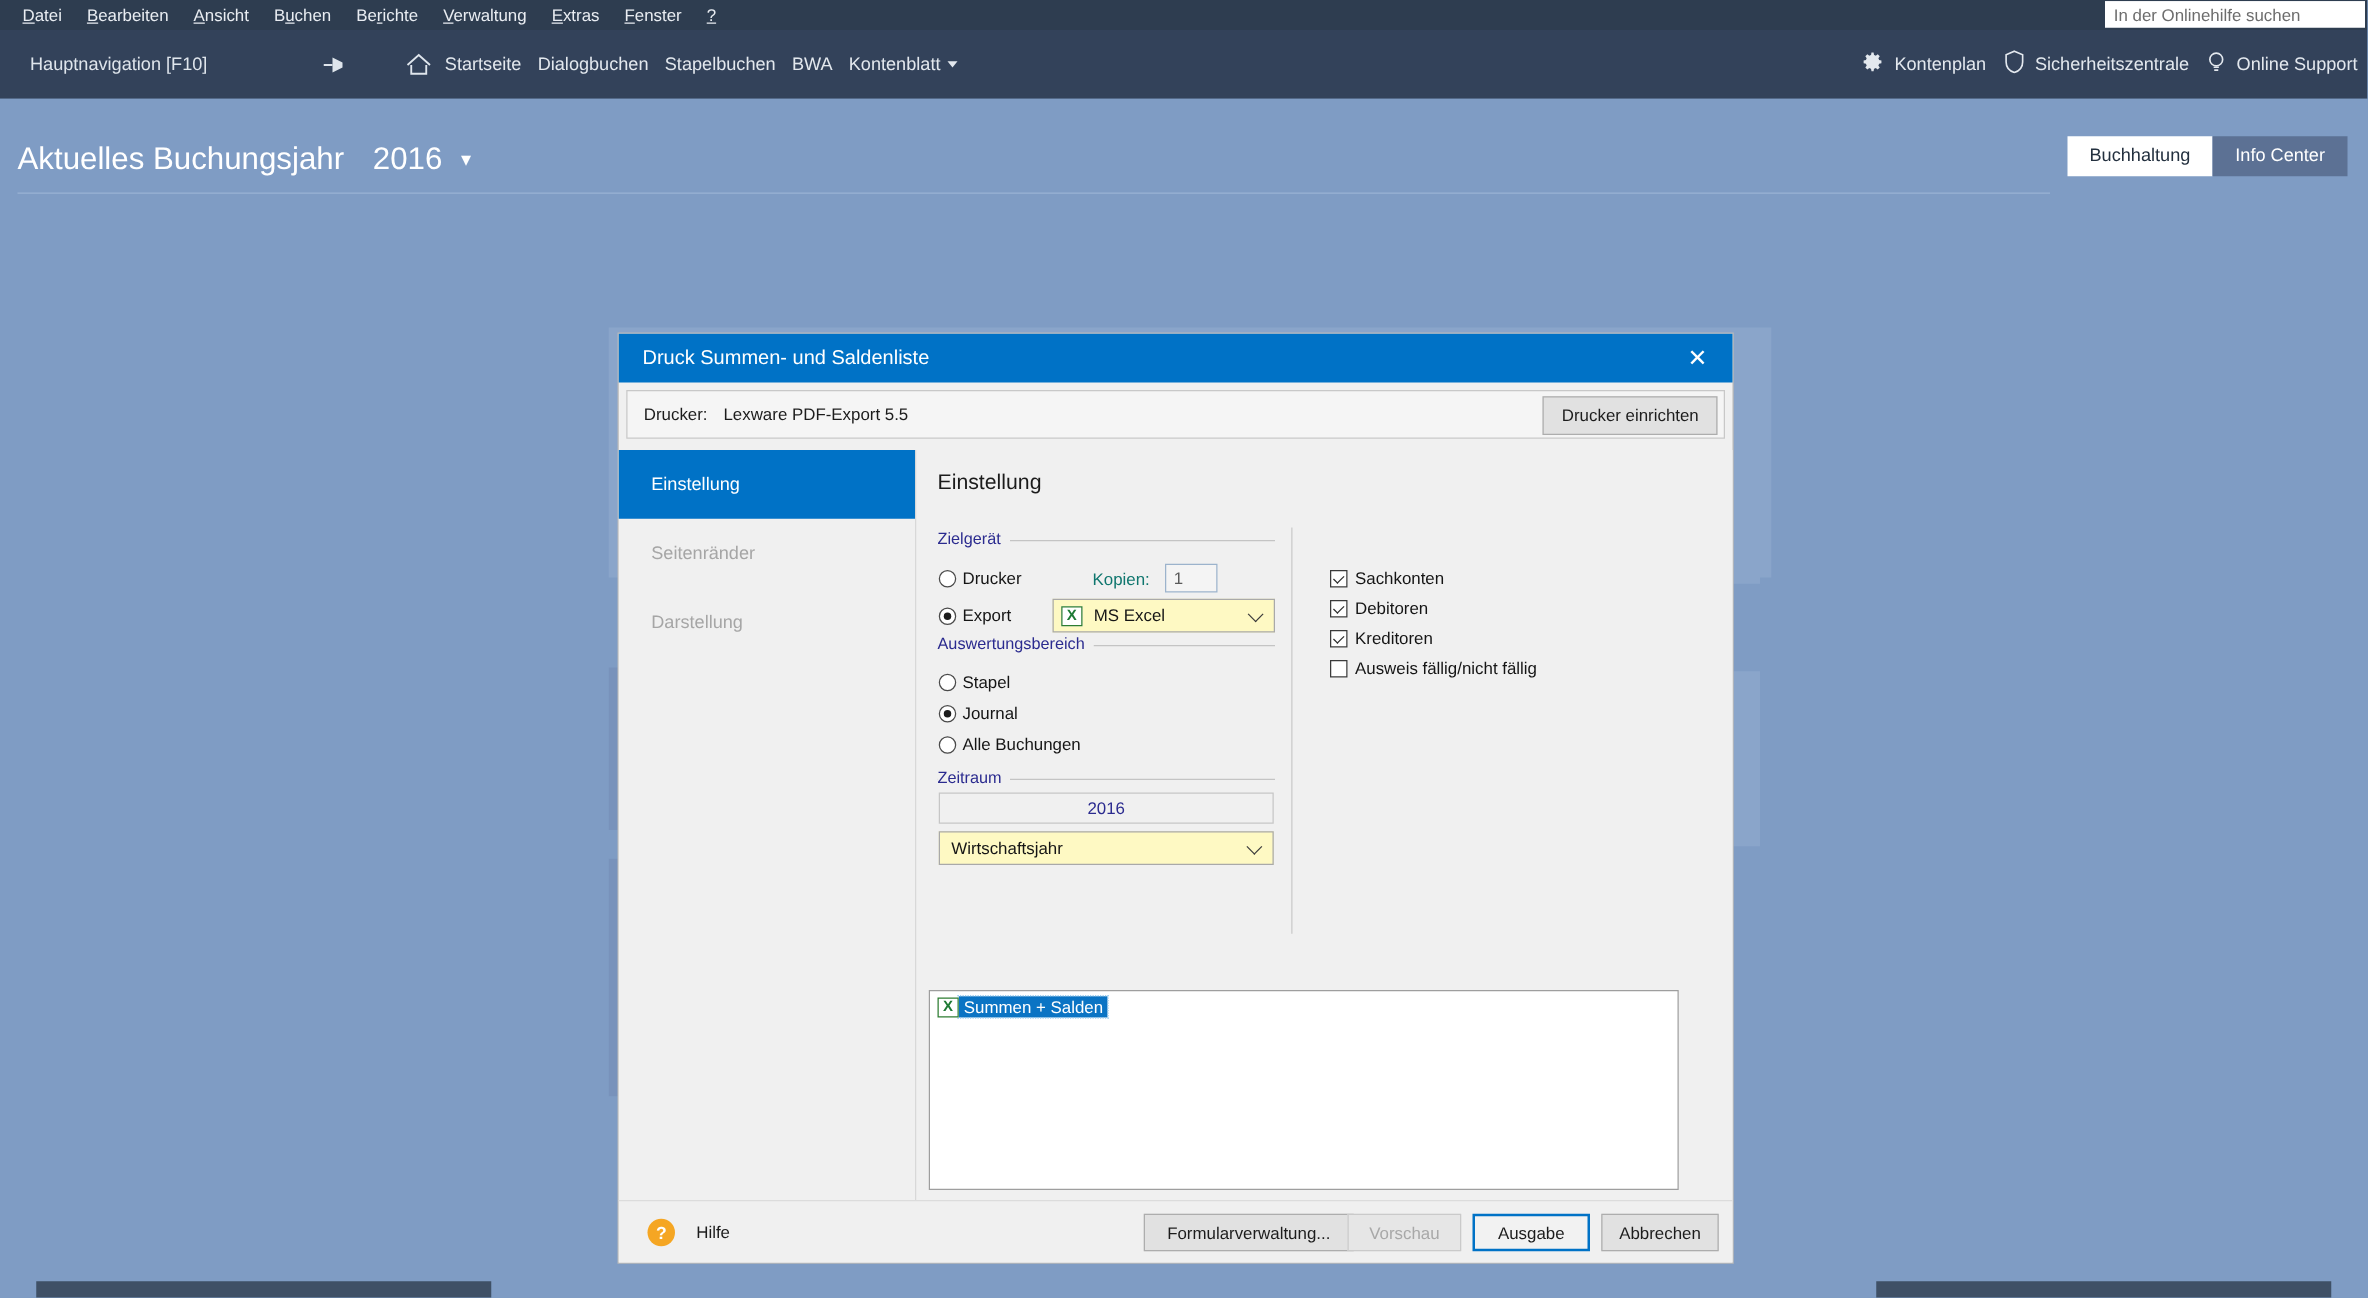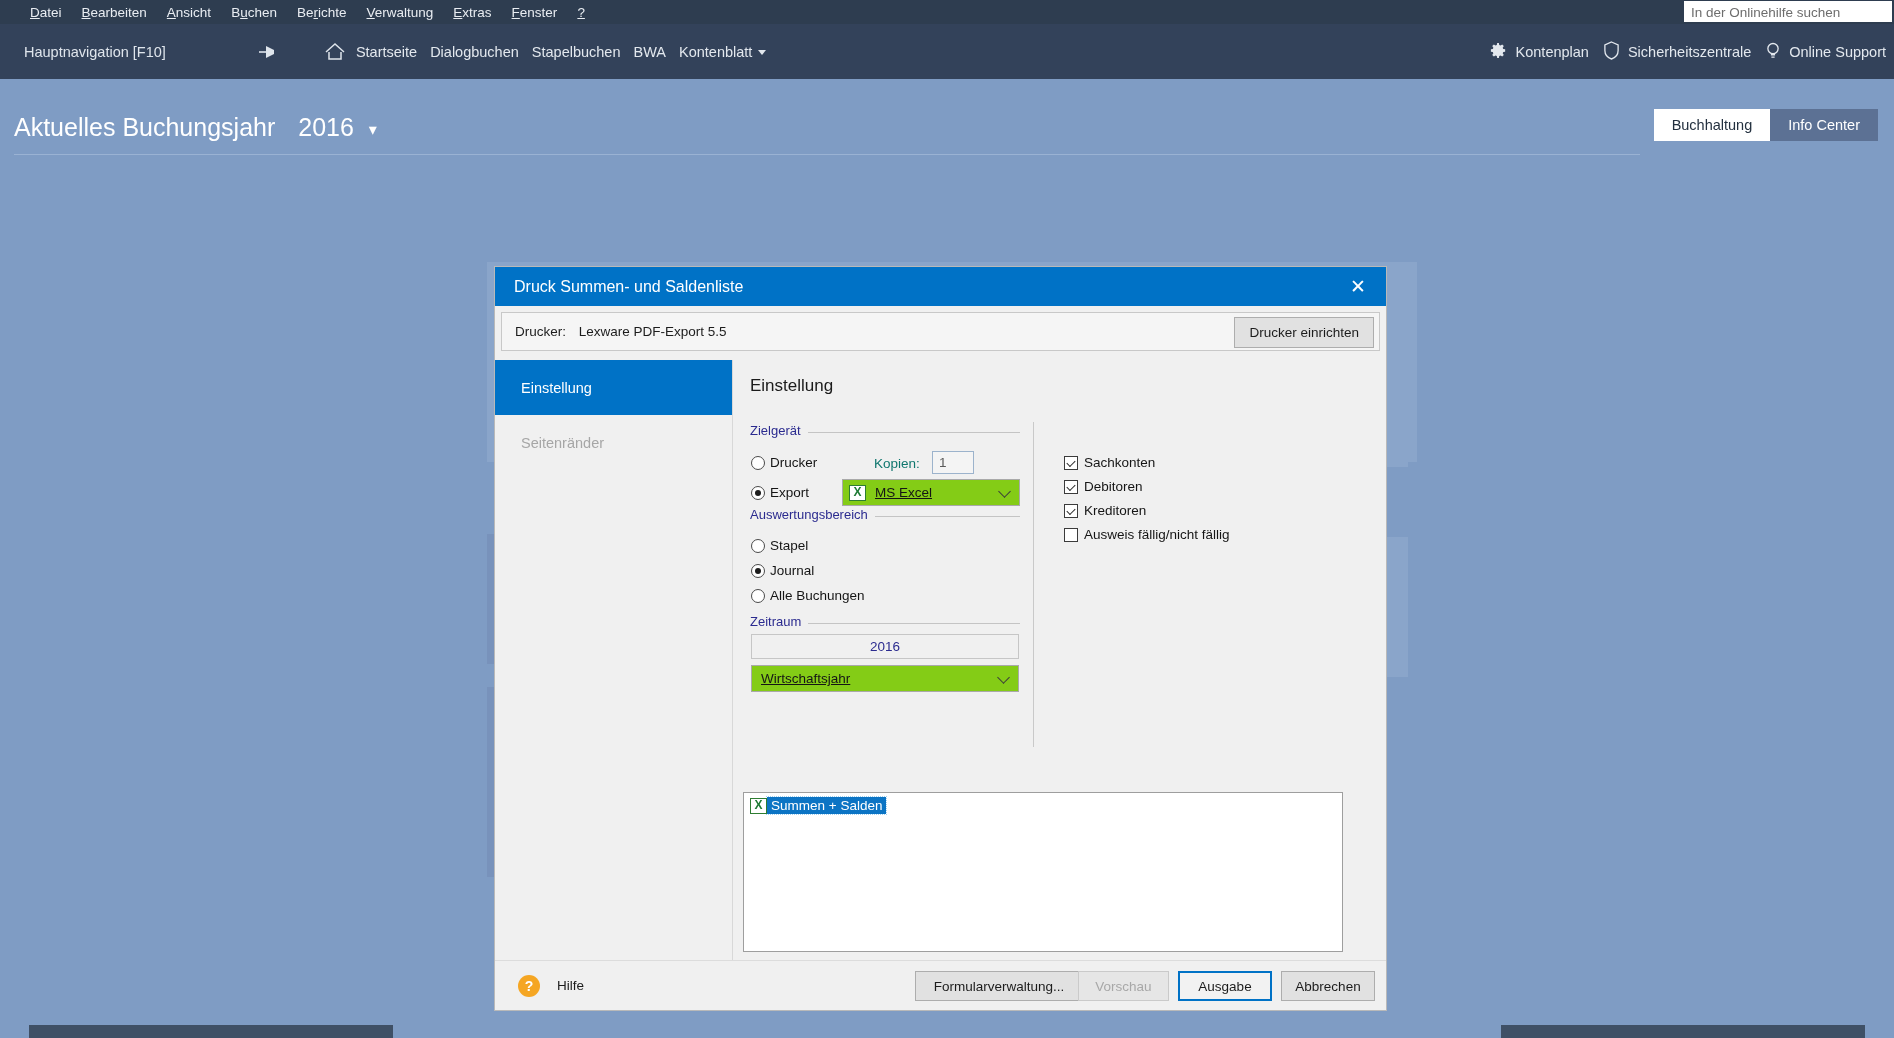--- a/index.html
+++ b/index.html
@@ -10,21 +10,21 @@
     background:#7f9cc4;
     position:relative;
     -webkit-font-smoothing: antialiased;
   }
 
   
   #menubar{
     position:absolute; left:0; top:0; width:1894px; height:24px;
     background:#2e3d50; color:#e8ecf1;
   }
-  #menubar .menus{ display:flex; align-items:center; height:24px; padding-left:20px; }
+  #menubar .menus{ display:flex; align-items:center; height:24px; padding-left:8px; }
   #menubar .mi{
     font-size:13.5px; padding:2px 10px; color:#e9edf2; white-space:nowrap; cursor:default;
   }
   #menubar .mi u{ text-decoration:underline; }
   #helpsearch{
     position:absolute; right:2px; top:1px; width:208px; height:21px;
     background:#ffffff; border:1px solid #ffffff;
     color:#6d6d6d; font-size:13.5px; padding:1px 6px; line-height:19px;
     overflow:hidden; white-space:nowrap;
   }
@@ -162,22 +162,22 @@
   }
   .cbRow .lbl{ font-size:13.5px; color:#151515; margin-left:6px; white-space:nowrap; }
 
   .kopienLabel{ position:absolute; font-size:13.5px; color:#0f766e;text-align:center; }
   .numInput{
     position:absolute; width:42px; height:23px; background:#f4f4f4;
     border:1px solid #9cb3cc; font-size:13.5px; color:#5a5a5a;
     padding-left:6px; line-height:21px;
   }
   .combo{
-    position:absolute; height:27px; background:#84cc16; border:1px solid #a9a9a9;
-    display:flex; align-items:center; font-size:13.5px; color:#151515;text-decoration:underline;
+    position:absolute; height:27px; background:#fef9c3; border:1px solid #a9a9a9;
+    display:flex; align-items:center; font-size:13.5px; color:#151515;
   }
   .combo .cbtext{ margin-left:9px; white-space:nowrap; }
   .combo .chev{
     position:absolute; right:10px; top:50%; width:9px;height:9px;margin-top:-6px;
     border-right:1.6px solid #3b3b3b; border-bottom:1.6px solid #3b3b3b;
     transform:rotate(45deg);
   }
   .xlicon{
     width:17px;height:16px;margin-left:6px;flex:0 0 auto;
     background:#ffffff;border:1px solid #2e7d32;position:relative;
@@ -337,20 +337,21 @@
       <div id="printerLabel">
         <span>Drucker:</span>
         <span class="pv">Lexware PDF-Export 5.5</span>
       </div>
       <div id="printerSetupBtn">Drucker einrichten</div>
     </div>
 
     <div id="sideNav">
       <div class="navItem active">Einstellung</div>
       <div class="navItem disabled">Seitenränder</div>
+      <div class="navItem disabled">Darstellung</div>
     </div>
 
     <div id="mainPane">
       <div id="paneHeading">Einstellung</div>
 
       <div class="vsep" style="left:299px;top:62px;height:325px;"></div>
 
       <div class="fieldset" style="left:16px;top:72px;width:270px;height:68px;">
         <div class="fsLine"></div>
         <div class="fsLegend">Zielgerät</div>

